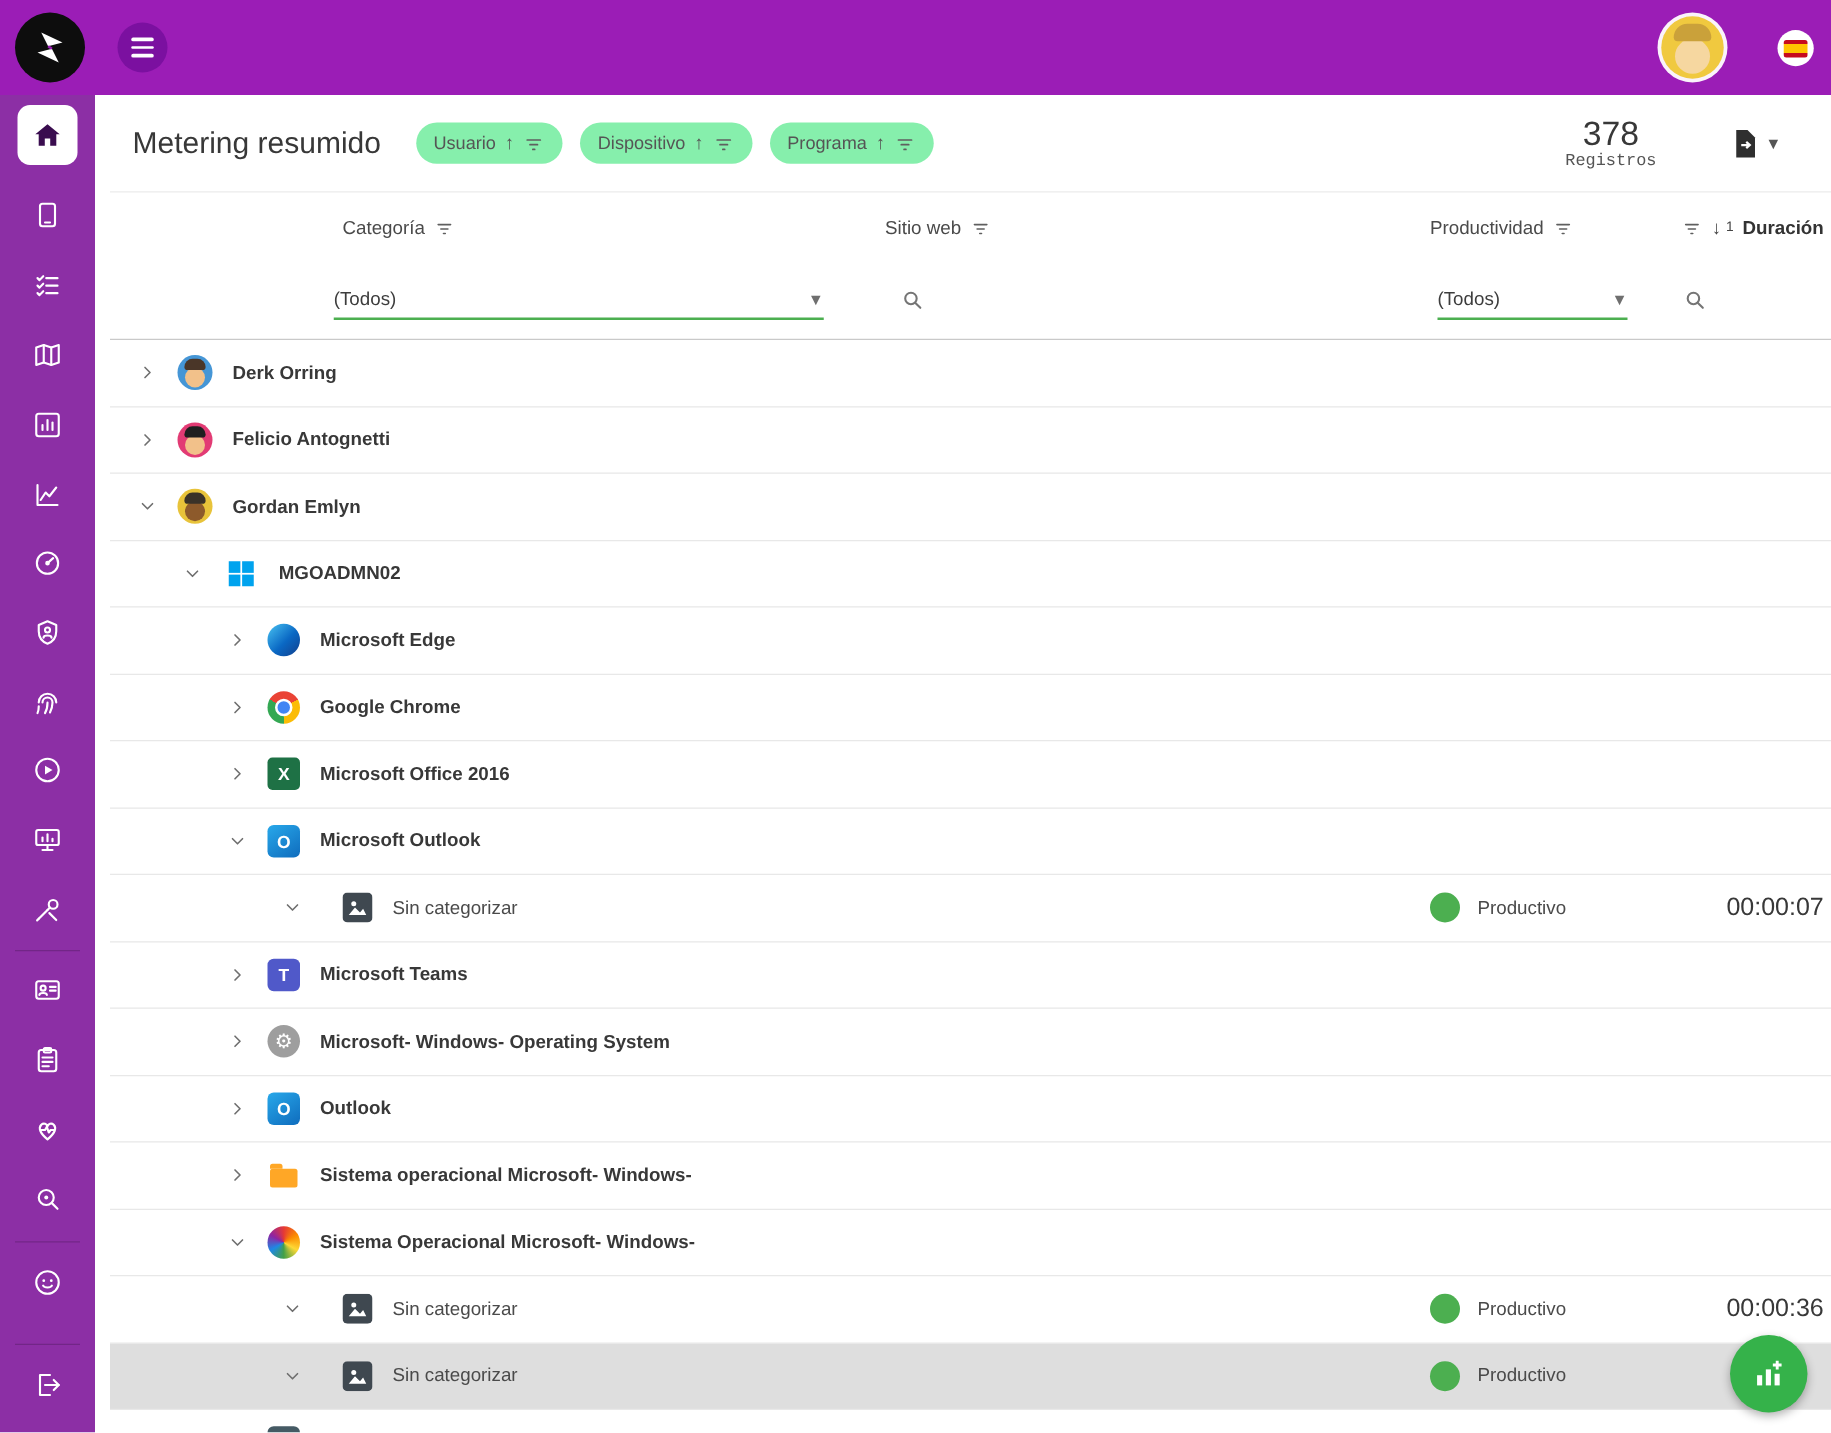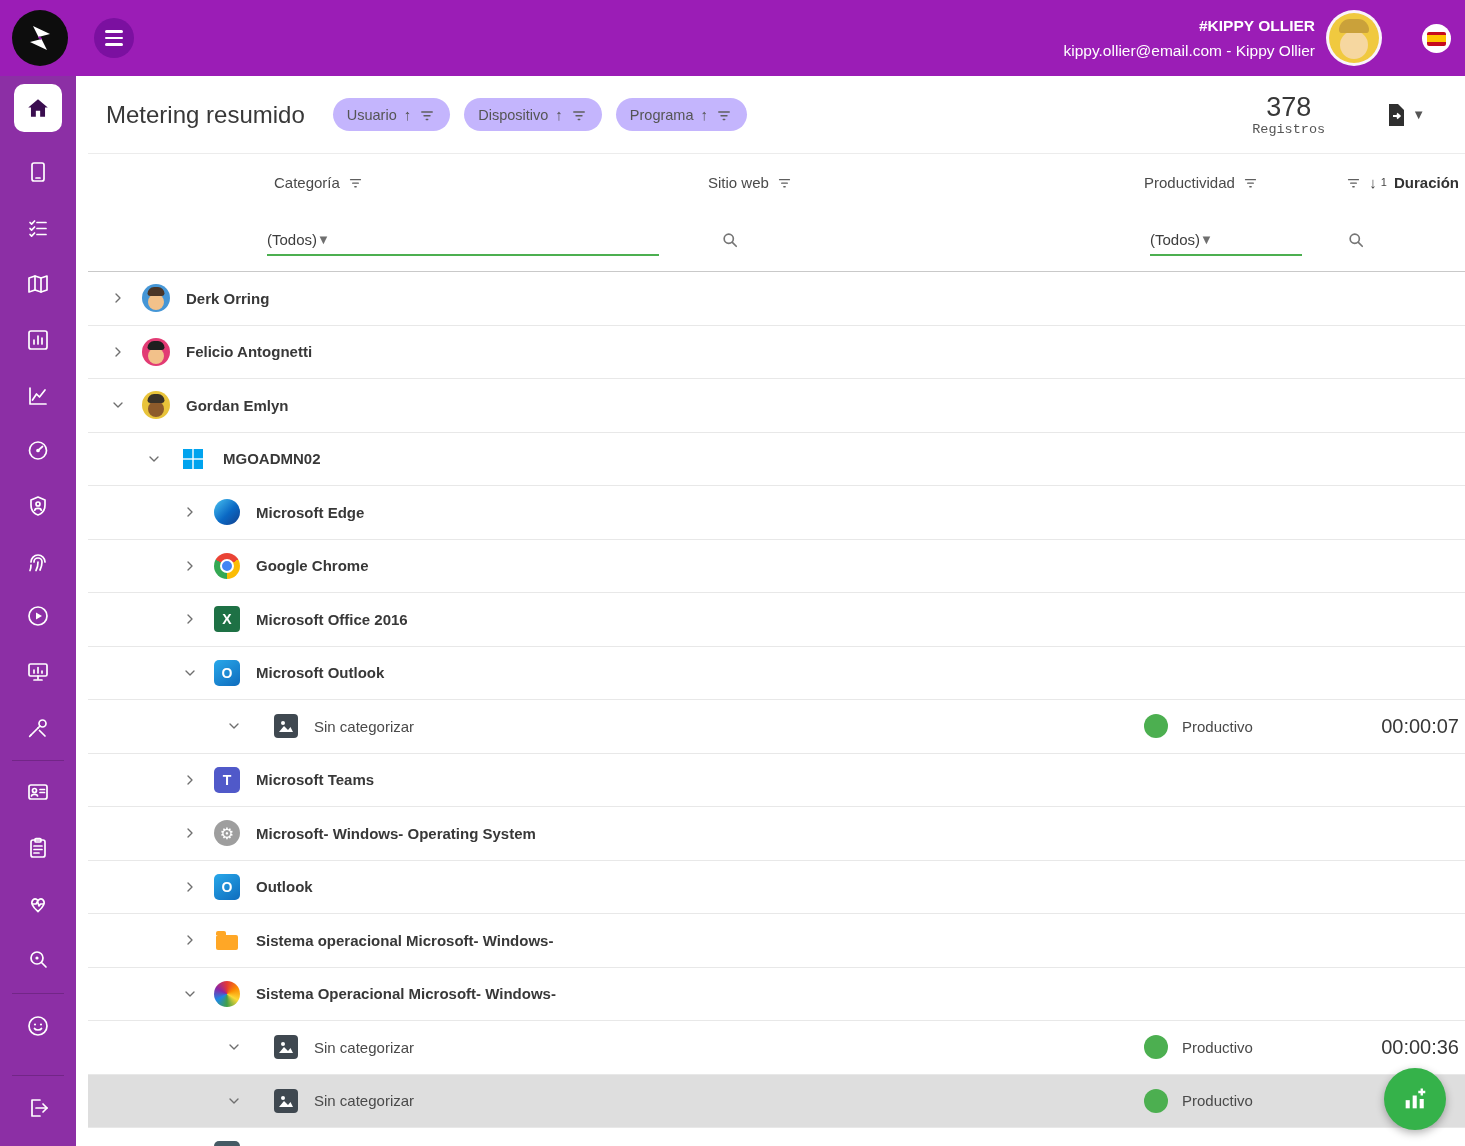--- a/index.html
+++ b/index.html
@@ -28,39 +28,39 @@
   .side-item { position:absolute; left:22px; width:32px; height:32px; display:flex; align-items:center; justify-content:center; cursor:pointer; }
   .side-item svg { stroke:#fff; fill:none; stroke-width:1.7; stroke-linecap:round; stroke-linejoin:round; }
   .side-item.active { left:14px; top:8px; width:48px; height:48px; background:#fff; border-radius:10px; }
   .side-divider { position:absolute; left:12px; width:52px; height:1px; background:rgba(0,0,0,0.18); }
 
   
   .main { position:absolute; left:88px; top:76px; width:1389px; height:1070px; background:#fff; }
 
   .main-header { height:78px; display:flex; align-items:center; padding:0 18px; gap:14px; border-bottom:1px solid #ececec; }
   .page-title { font-size:24px; font-weight:400; color:#383838; margin-right:14px; }
-  .chip { height:33px; background:#c4b5fd; border-radius:17px; padding:0 14px; display:flex; align-items:center; gap:7px;
+  .chip { height:33px; background:#86efac; border-radius:17px; padding:0 14px; display:flex; align-items:center; gap:7px;
           font-size:14.5px; color:#555; cursor:pointer; }
   .sort-asc { font-size:15px; color:#555; }
   .filter-lines { stroke:#5f5f5f; stroke-width:1.8; stroke-linecap:round; }
   .records { margin-left:auto; text-align:center; color:#383838; }
   .records .val { font-size:27px; line-height:30px; }
   .records .lab { font-size:13.5px; color:#555;font-family:Liberation Mono, monospace; }
   .export { display:flex; align-items:center; gap:5px; margin:0 34px 0 46px; cursor:pointer; }
   .export .caret { color:#555; font-size:13px; }
 
   .thead { position:relative; height:56px; }
   .th { position:absolute; top:0; height:56px; display:flex; align-items:center; gap:7px; font-size:15px; color:#4a4a4a; cursor:pointer; }
   .th-cat { left:186px; } .th-web { left:620px; } .th-prod { left:1056px; }
   .th-dur { right:18px; } .th-dur .dur-label { font-weight:bold; color:#333; }
   .sort-down { font-size:15px; color:#444; } .sort-num { font-size:11px; color:#444; vertical-align:super; margin-left:-3px; }
 
   .filter-row { position:relative; height:62px; border-bottom:1px solid #c9c9c9; }
   .select-field { position:absolute; top:14px; height:32px; border-bottom:2px solid #4caf50; display:flex;
-                  align-items:center; font-size:15px; color:#3d3d3d; cursor:pointer; }
+                  align-items:center; justify-content:space-between; font-size:15px; color:#3d3d3d; cursor:pointer; }
   .f-cat { left:179px; width:392px; } .f-prod { left:1062px; width:152px; }
   .select-field .caret { color:#6f6f6f; font-size:13px; }
   .search-btn { position:absolute; top:20px; cursor:pointer; }
   .f-cat-search { left:632px; } .f-prod-search { left:1258px; }
 
   
   .rows { height:874px; overflow:hidden; }
   .row { height:53.5px; display:flex; align-items:center; border-bottom:1px solid #e8e8e8; cursor:pointer; }
   .row.selected { background:#dedede; }
   .lvl0 { padding-left:18px; } .lvl1 { padding-left:54px; } .lvl2 { padding-left:90px; } .lvl3 { padding-left:134px; }
@@ -110,24 +110,20 @@
       <path d="M22 17 L39 25 L27.5 28 Z" fill="#fff"></path>
       <path d="M36 41 L19 33 L30.5 30 Z" fill="#fff"></path>
       <path d="M27.5 28 L30.5 30" stroke="#9b1db6" stroke-width="2"></path>
     </svg>
   </div>
   <div class="hamburger">
       <i></i>
       <i></i>
       <i></i>
     </div>
-  <div class="topbar-account">
-    <div class="org">#KIPPY OLLIER</div>
-    <div class="acct">kippy.ollier@email.com - Kippy Ollier</div>
-  </div>
   <div class="topbar-avatar">
       <span class="face"></span>
       <span class="hair"></span>
     </div>
   <div class="flag">
       <span class="stripes"></span>
     </div>
 </div>
 
 <div class="sidebar">

